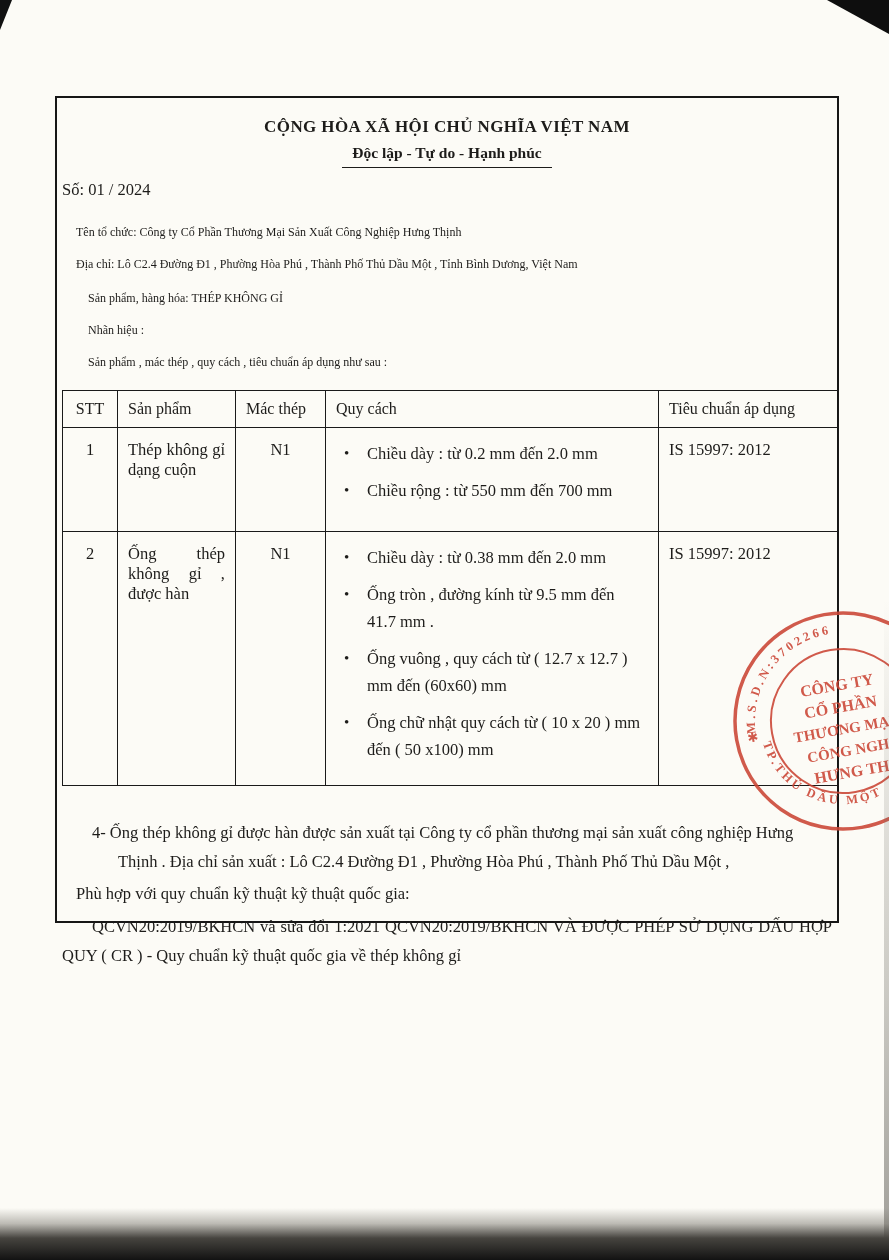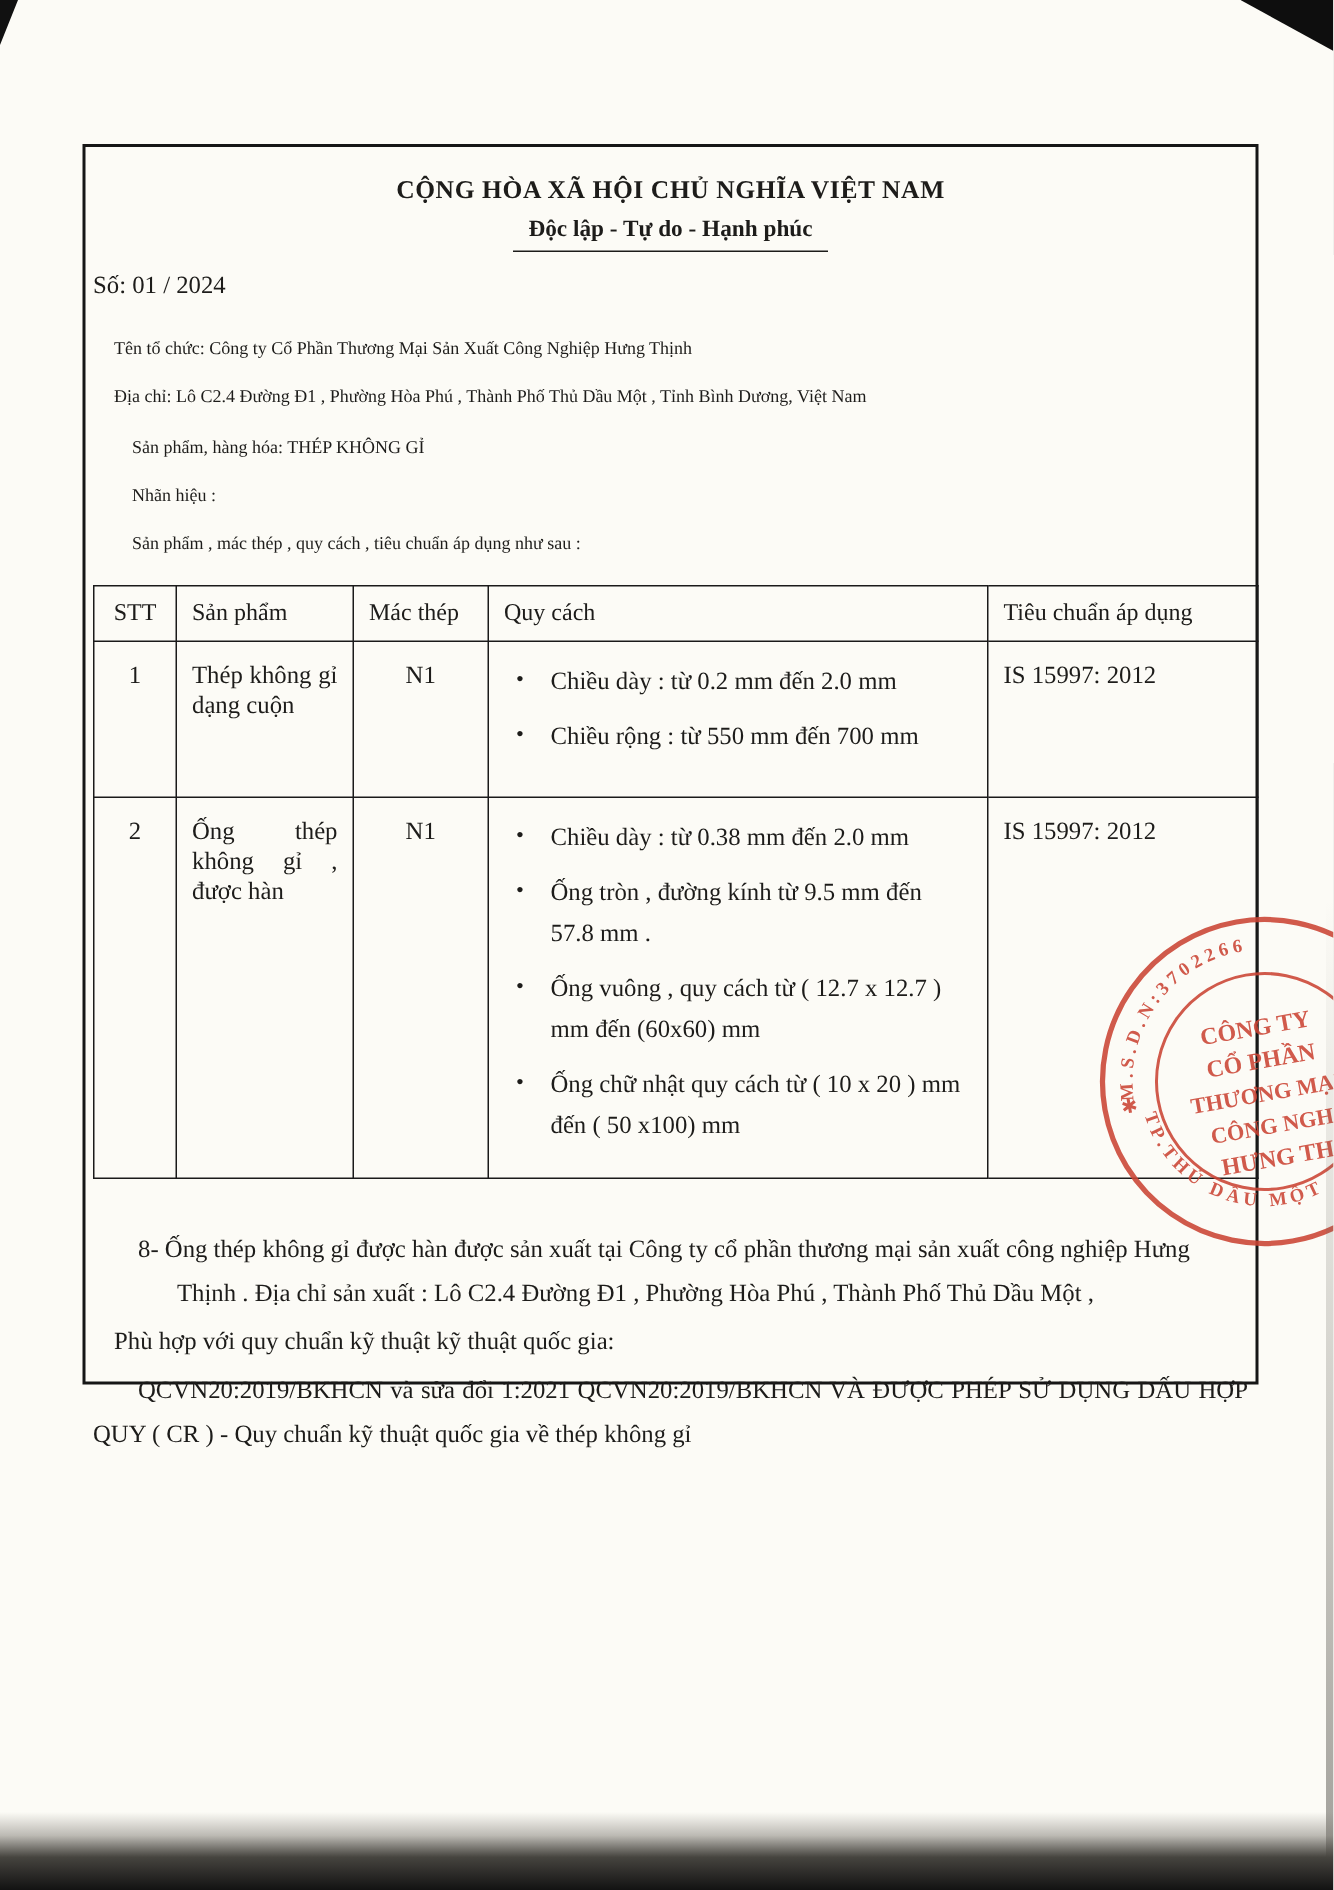--- a/index.html
+++ b/index.html
@@ -134,39 +134,39 @@
             <td class="name-cell">Ống thép không gỉ , được hàn</td>
             <td class="c">N1</td>
             <td>
               <ul class="qlist">
                 <li>
                     <span class="bullet">•</span>
                     <span>Chiều dày : từ 0.38 mm đến 2.0 mm</span>
                   </li>
                 <li>
                     <span class="bullet">•</span>
-                    <span>Ống tròn , đường kính từ 9.5 mm đến 57.8 mm .</span>
+                    <span>Ống tròn , đường kính từ 9.5 mm đến 41.7 mm .</span>
                   </li>
                 <li>
                     <span class="bullet">•</span>
                     <span>Ống vuông , quy cách từ ( 12.7 x 12.7 ) mm đến (60x60) mm</span>
                   </li>
                 <li>
                     <span class="bullet">•</span>
                     <span>Ống chữ nhật quy cách từ ( 10 x 20 ) mm đến ( 50 x100) mm</span>
                   </li>
               </ul>
             </td>
             <td class="std-cell">IS 15997: 2012</td>
           </tr>
         </tbody>
       </table>
 
       <div class="notes">
-        <p class="note-hang">8- Ống thép không gỉ được hàn được sản xuất tại Công ty cổ phần thương mại sản xuất công nghiệp Hưng Thịnh . Địa chỉ sản xuất : Lô C2.4 Đường Đ1 , Phường Hòa Phú , Thành Phố Thủ Dầu Một ,</p>
+        <p class="note-hang">4- Ống thép không gỉ được hàn được sản xuất tại Công ty cổ phần thương mại sản xuất công nghiệp Hưng Thịnh . Địa chỉ sản xuất : Lô C2.4 Đường Đ1 , Phường Hòa Phú , Thành Phố Thủ Dầu Một ,</p>
         <p class="note-plain">Phù hợp với quy chuẩn kỹ thuật kỹ thuật quốc gia:</p>
         <p class="note-justify">QCVN20:2019/BKHCN và sửa đổi 1:2021 QCVN20:2019/BKHCN VÀ ĐƯỢC PHÉP SỬ DỤNG DẤU HỢP QUY ( CR ) -  Quy chuẩn kỹ thuật quốc gia về thép không gỉ</p>
       </div>
 
     </div>
   </div>
 
   <svg class="stamp" viewBox="0 0 230 230" width="230" height="230">
     <defs>
       <path id="arcTop" d="M 27,115 A 88,88 0 1 1 203,115"></path>

